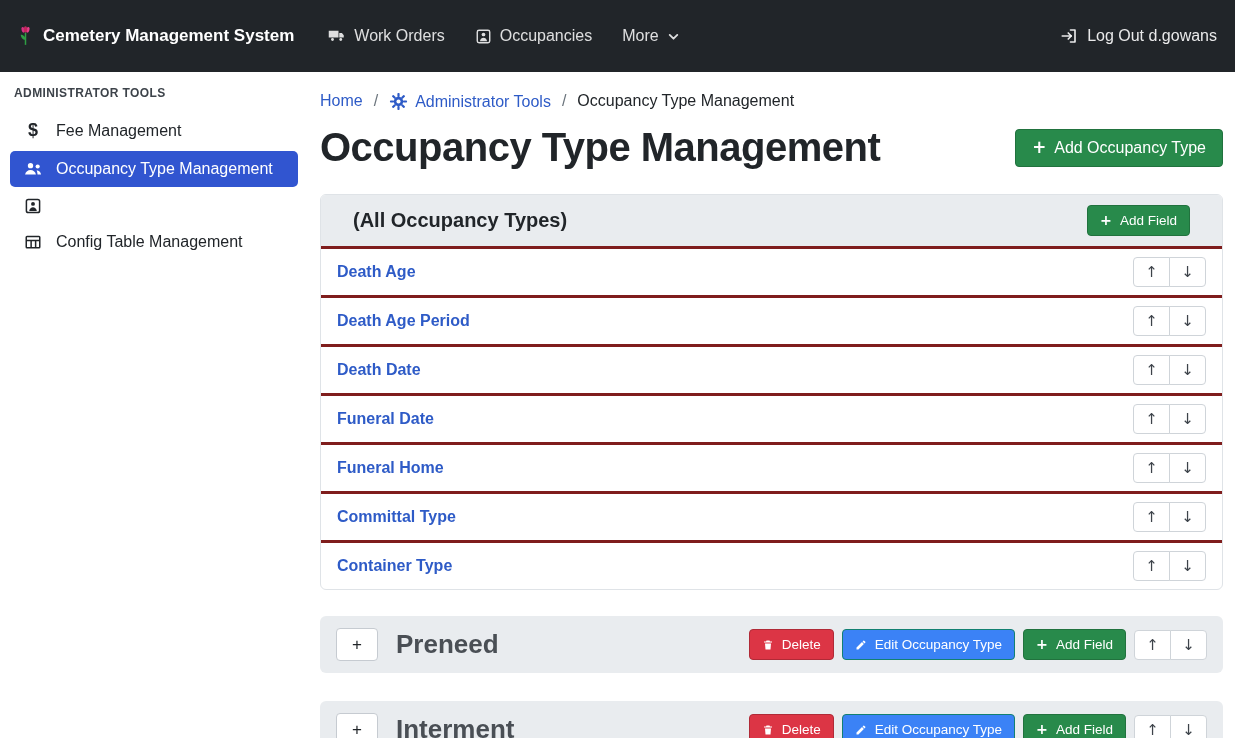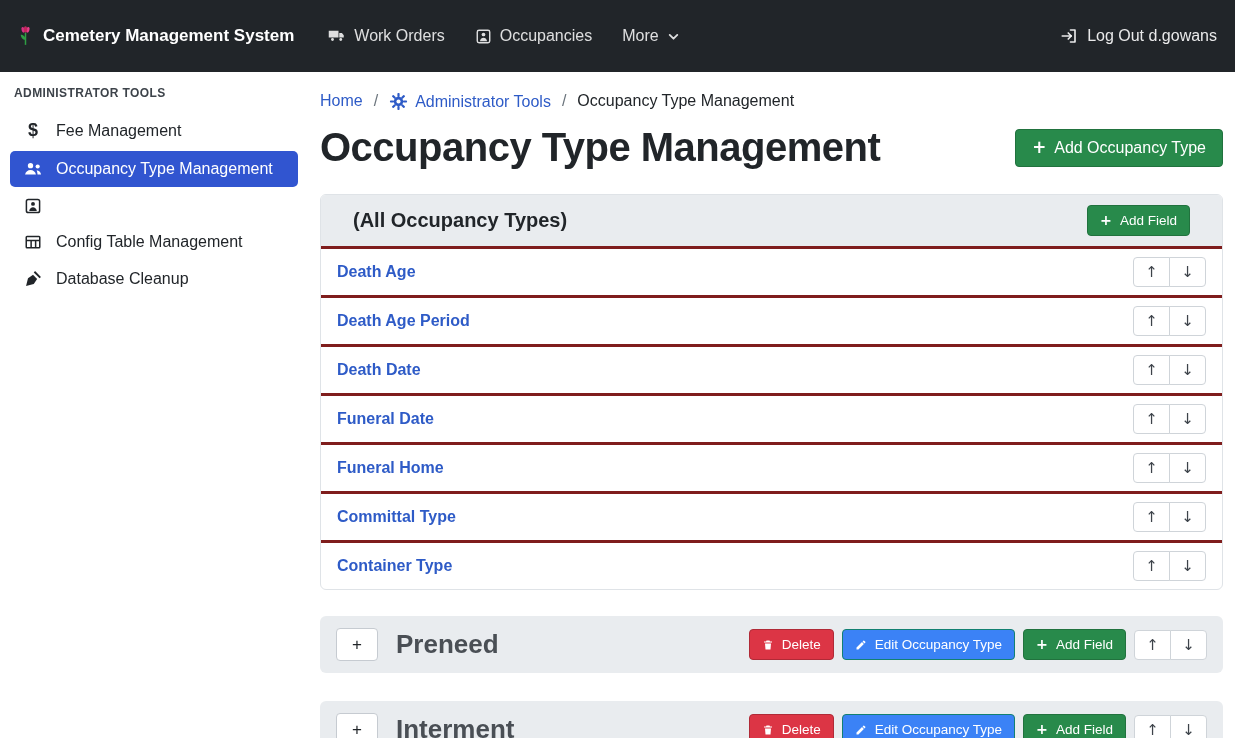--- a/index.html
+++ b/index.html
@@ -170,29 +170,20 @@
     <div class="side-item">
       <span class="side-icon">
         <svg viewBox="0 0 24 24" width="18" height="18" fill="none" stroke="currentColor" stroke-width="2">
           <rect x="3" y="4.5" width="18" height="15" rx="1"></rect>
           <path d="M3 10h18M9.5 10v9.5M15.5 10v9.5"></path>
         </svg>
       </span>
       <span>Config Table Management</span>
     </div>
 
-    <div class="side-item">
-      <span class="side-icon">
-        <svg viewBox="0 0 24 24" width="19" height="19" fill="currentColor">
-          <path d="M14 2.6l7.4 7.4-1.7 1.7-7.4-7.4z"></path>
-          <path d="M11.4 7.4l5.2 5.2-4.3 6.3L2.6 21.4l2.5-9.6z"></path>
-        </svg>
-      </span>
-      <span>Database Cleanup</span>
-    </div>
   </nav>
 
   <main class="main">
 
     <div class="breadcrumb">
       <a class="crumb-link">
         <span>Home</span>
       </a>
       <span class="crumb-sep">/</span>
       <a class="crumb-link">

